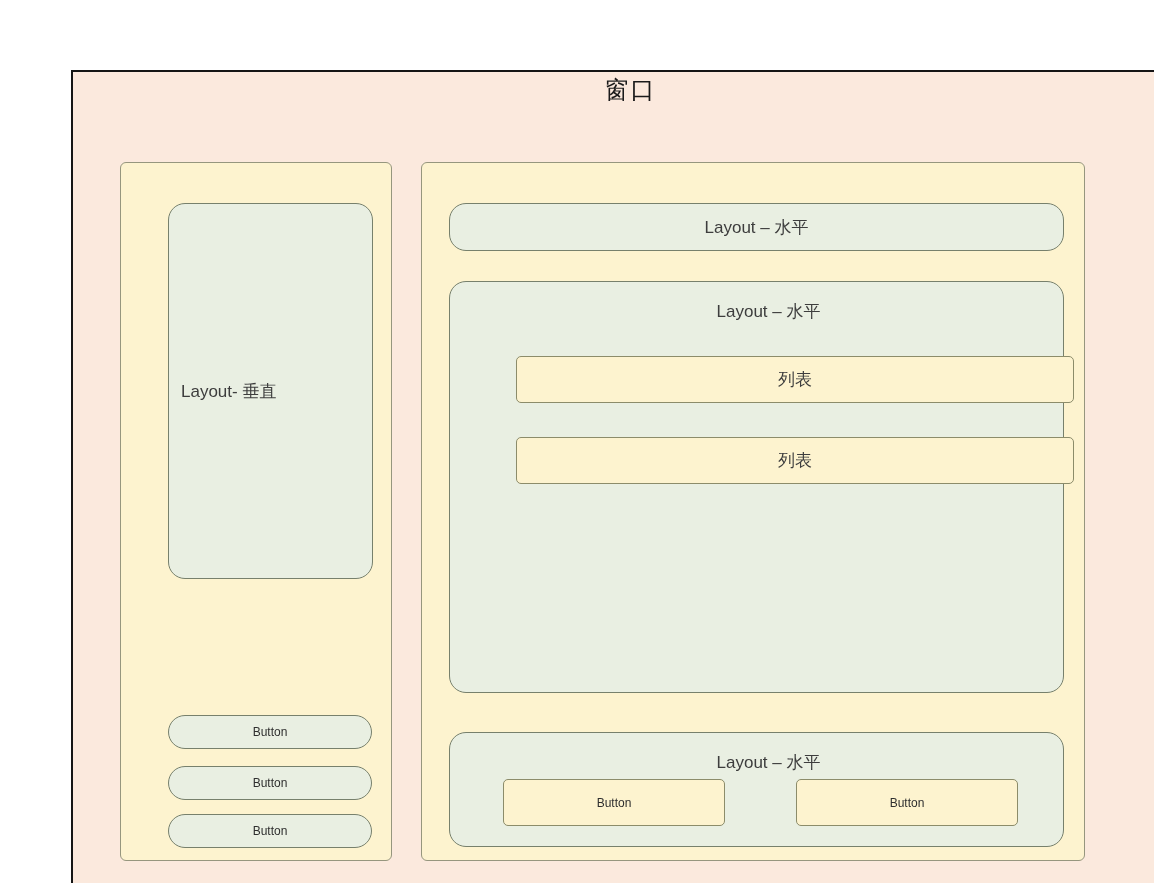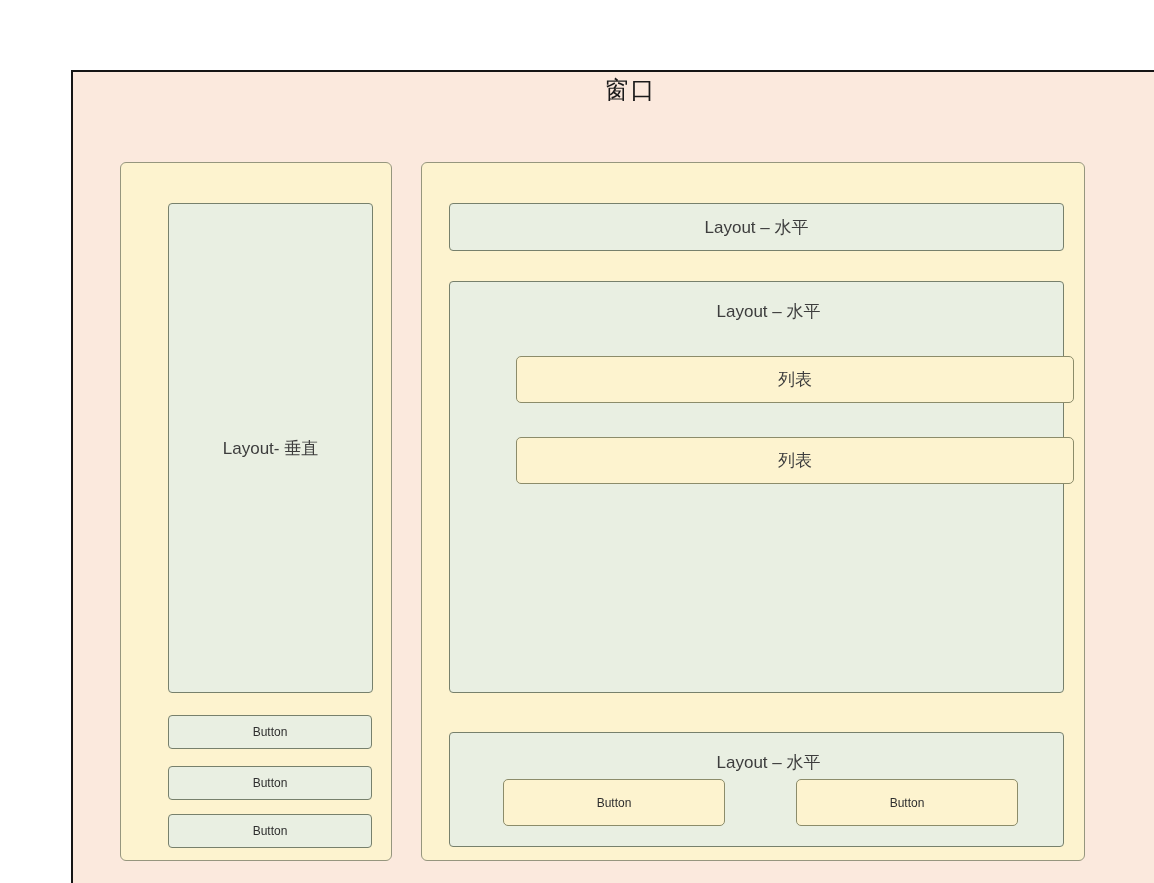--- a/index.html
+++ b/index.html
@@ -48,35 +48,35 @@
     border: 1px solid var(--panel-border);
     border-radius: 6px;
   }
   .panel-left  { left: 72px;  top: 114px; width: 272px; height: 699px; }
   .panel-right { left: 373px; top: 114px; width: 664px; height: 699px; }
 
   .green-box {
     position: absolute;
     background: var(--box-green);
     border: 1px solid var(--green-border);
-    border-radius: 4px;
+    border-radius: 17px;
     color: var(--label-color);
   }
   .yellow-box {
     position: absolute;
     background: var(--panel-yellow);
     border: 1px solid var(--yellow-border);
     border-radius: 5px;
     color: var(--label-color);
   }
 
   
   .vlayout-box {
-    left: 35px; top: 28px; width: 205px; height: 490px;
-    display: flex; align-items: center; justify-content: center;
+    left: 35px; top: 28px; width: 205px; height: 376px;
+    display: flex; align-items: center; justify-content: flex-start;
     font-size: 17px;
   }
   .small-button {
     left: 35px; width: 204px; height: 34px;
     display: flex; align-items: center; justify-content: center;
     font-size: 12px; color: #2f2f2f;
   }
   .small-button.b1 { top: 540px; }
   .small-button.b2 { top: 591px; }
   .small-button.b3 { top: 639px; }

